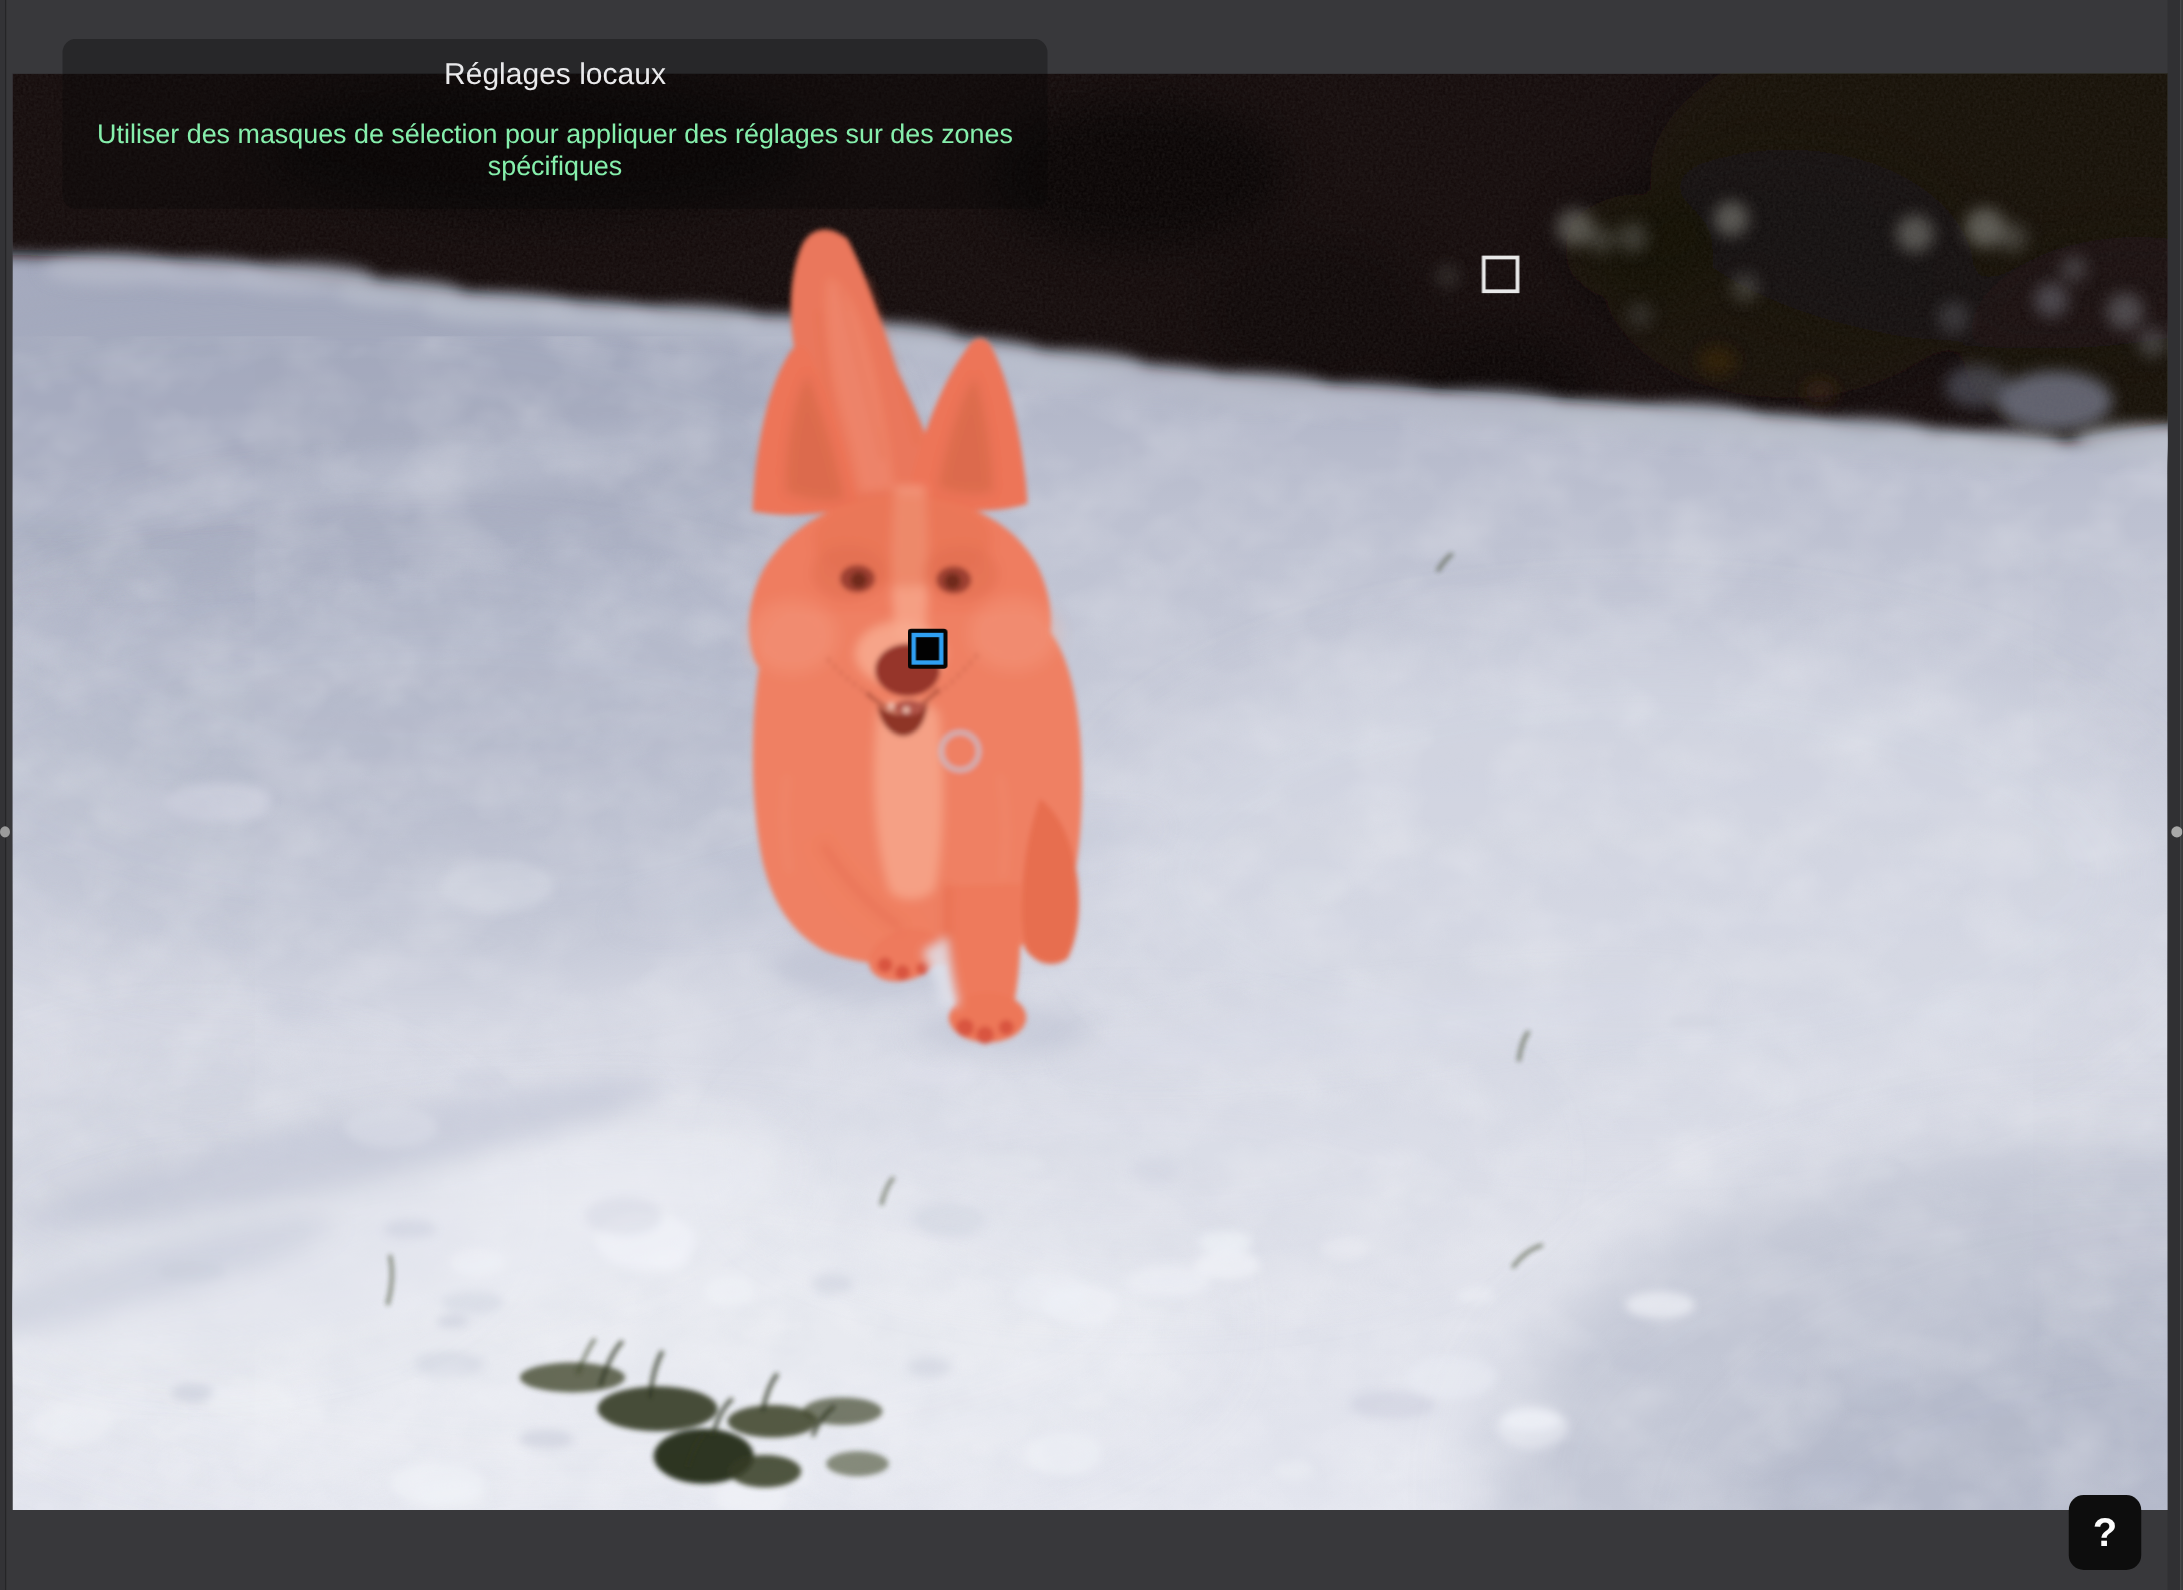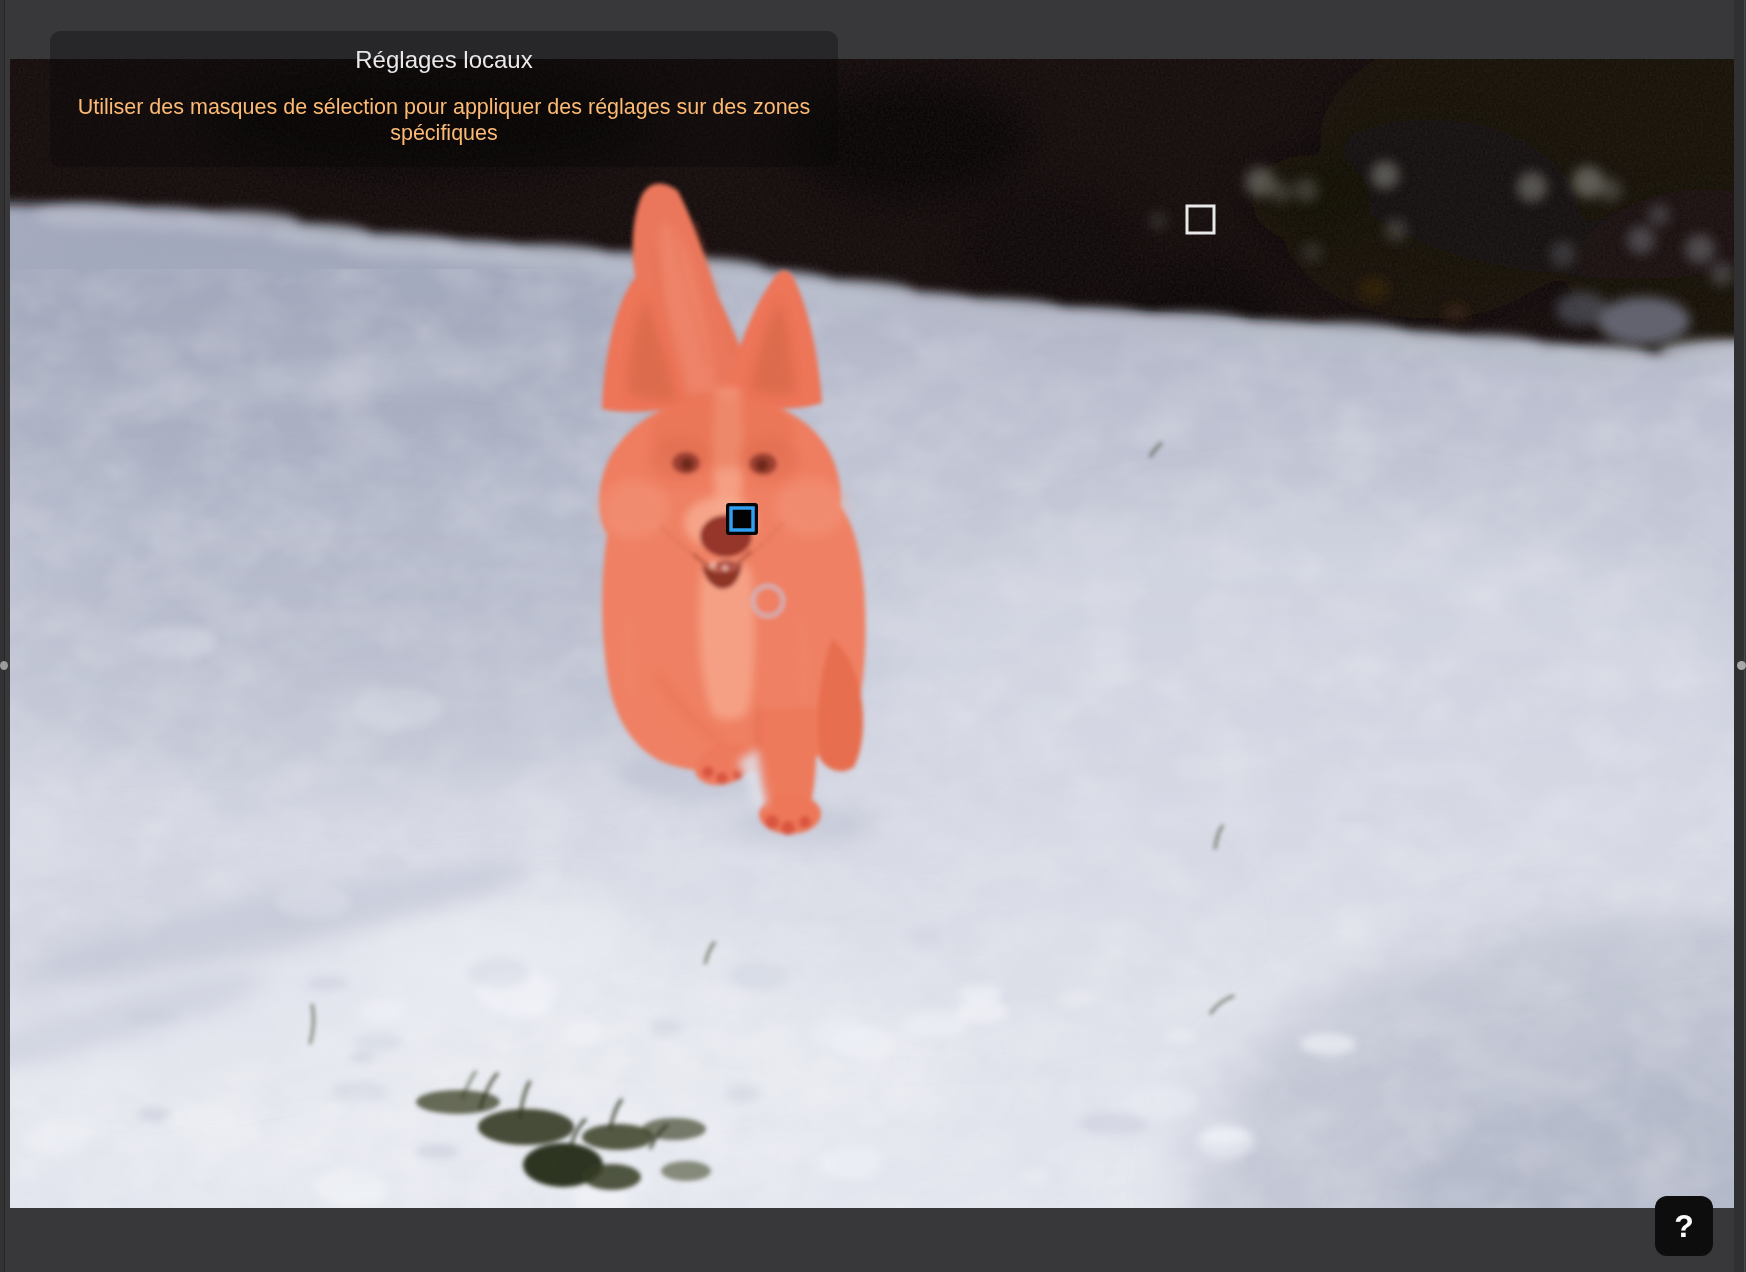--- a/index.html
+++ b/index.html
@@ -6,21 +6,21 @@
   #page{position:relative;-webkit-font-smoothing:antialiased;width:1746px;height:960px;background:#38383b;font-family:"Liberation Sans",sans-serif;}
   #leftline{position:absolute;left:4px;top:0;width:1px;height:1272px;background:#252527;}
   #rightline{position:absolute;left:1744px;top:0;width:1px;height:1272px;background:#47474a;}
   #rightdark{position:absolute;left:1734px;top:0;width:10px;height:1272px;background:#303033;}
   #leftdark{position:absolute;left:0px;top:0;width:4px;height:1272px;background:#333336;}
   #ldot{position:absolute;left:0px;top:661px;width:8px;height:9px;border-radius:50%;background:#9b9b9b;}
   #rdot{position:absolute;left:1737px;top:661px;width:9px;height:9px;border-radius:50%;background:#a8a8a8;}
   #photo{position:absolute;left:10px;top:59px;width:1724px;height:1149px;}
   #tooltip{position:absolute;left:50px;top:31px;width:788px;height:136px;border-radius:11px;background:rgba(5,5,5,0.33);}
   #tt-title{margin-top:15px;text-align:center;font-size:24px;color:#e9e9eb;}
-  #tt-desc{margin-top:20px;text-align:center;font-size:21.5px;line-height:26px;color:#fdba74;}
+  #tt-desc{margin-top:20px;text-align:center;font-size:21.5px;line-height:26px;color:#86efac;}
   #helpbtn{position:absolute;left:1655px;top:1196px;width:58px;height:60px;border-radius:12px;background:#0d0d0d;}
 </style>
 </head>
 <body>
 <div id="page">
   <div id="leftdark"></div>
     <div id="rightdark"></div>
   <div id="leftline"></div>
     <div id="rightline"></div>
   <div id="photo">

